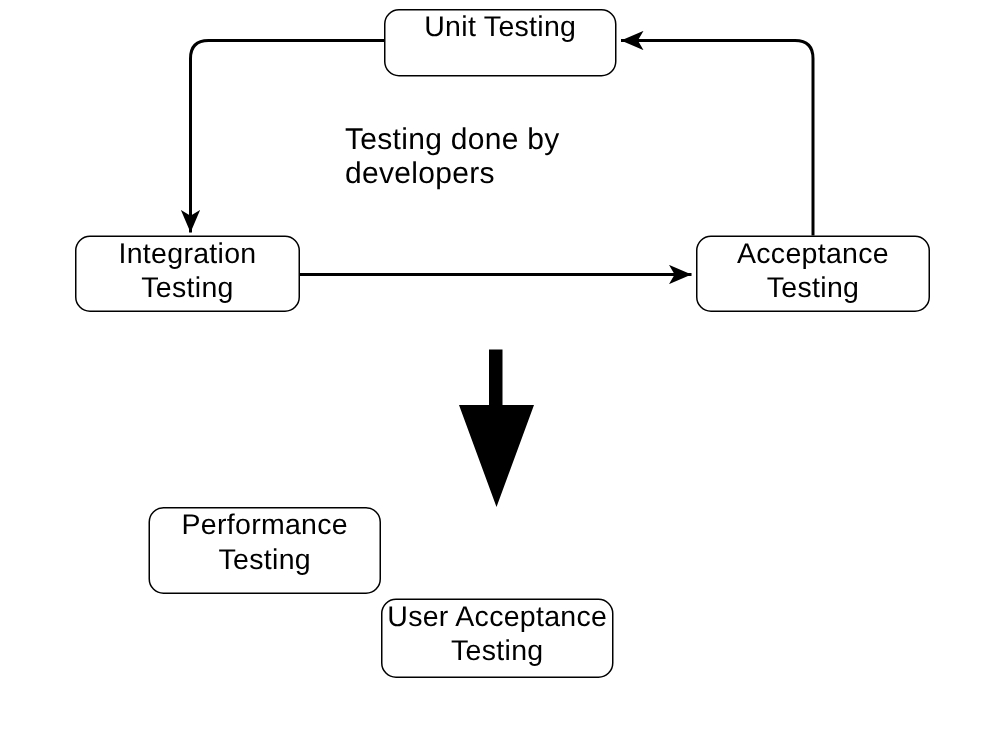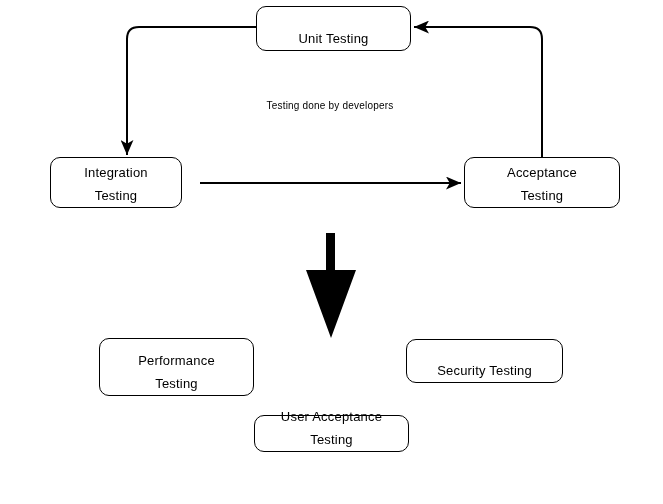--- a/index.html
+++ b/index.html
@@ -21,45 +21,45 @@
     background: var(--bg);
   }
   .edges-layer {
     position: absolute;
     left: 0; top: 0;
     width: 663px; height: 504px;
   }
   .node {
     position: absolute;
     display: flex;
-    align-items: flex-end;
+    align-items: flex-start;
     justify-content: center;
     text-align: center;
     background: var(--node-fill);
     border: 1.6px solid var(--stroke);
     border-radius: 10px;
-    font-size: 13px;
+    font-size: 19px;
     line-height: 23px;
     white-space: pre-line;
     letter-spacing: 0.2px;
   }
   .node-unit        { left: 256px; top: 6px;   width: 155px; height: 45px; }
-  .node-integration { left: 50px;  top: 157px; width: 132px; height: 51px; }
+  .node-integration { left: 50px;  top: 157px; width: 150px; height: 51px; }
   .node-regression  { left: 464px; top: 157px; width: 156px; height: 51px; }
   .node-performance { left: 99px;  top: 338px; width: 155px; height: 58px; }
   .node-security    { left: 406px; top: 339px; width: 157px; height: 44px; }
-  .node-uat         { left: 254px; top: 415px; width: 155px; height: 37px; }
+  .node-uat         { left: 254px; top: 399px; width: 155px; height: 53px; }
   .annotation {
     position: absolute;
     left: 230px; top: 94px;
     width: 200px; height: 22px;
     display: flex;
     align-items: center;
     justify-content: center;
-    font-size: 10px;
+    font-size: 20px;
     letter-spacing: 0.2px;
   }
 </style>
 </head>
 <body>
 
 <div class="canvas">
 
   <svg class="edges-layer" width="663" height="504" viewBox="0 0 663 504" xmlns="http://www.w3.org/2000/svg">
     <defs>
@@ -93,22 +93,19 @@
   <div class="node node-regression">
     <span>Acceptance
 Testing</span>
   </div>
 
   <div class="node node-performance">
     <span>Performance
 Testing</span>
   </div>
 
-  <div class="node node-security">
-    <span>Security Testing</span>
-  </div>
 
   <div class="node node-uat">
     <span>User Acceptance
 Testing</span>
   </div>
 
 </div>
 
 </body></html>

